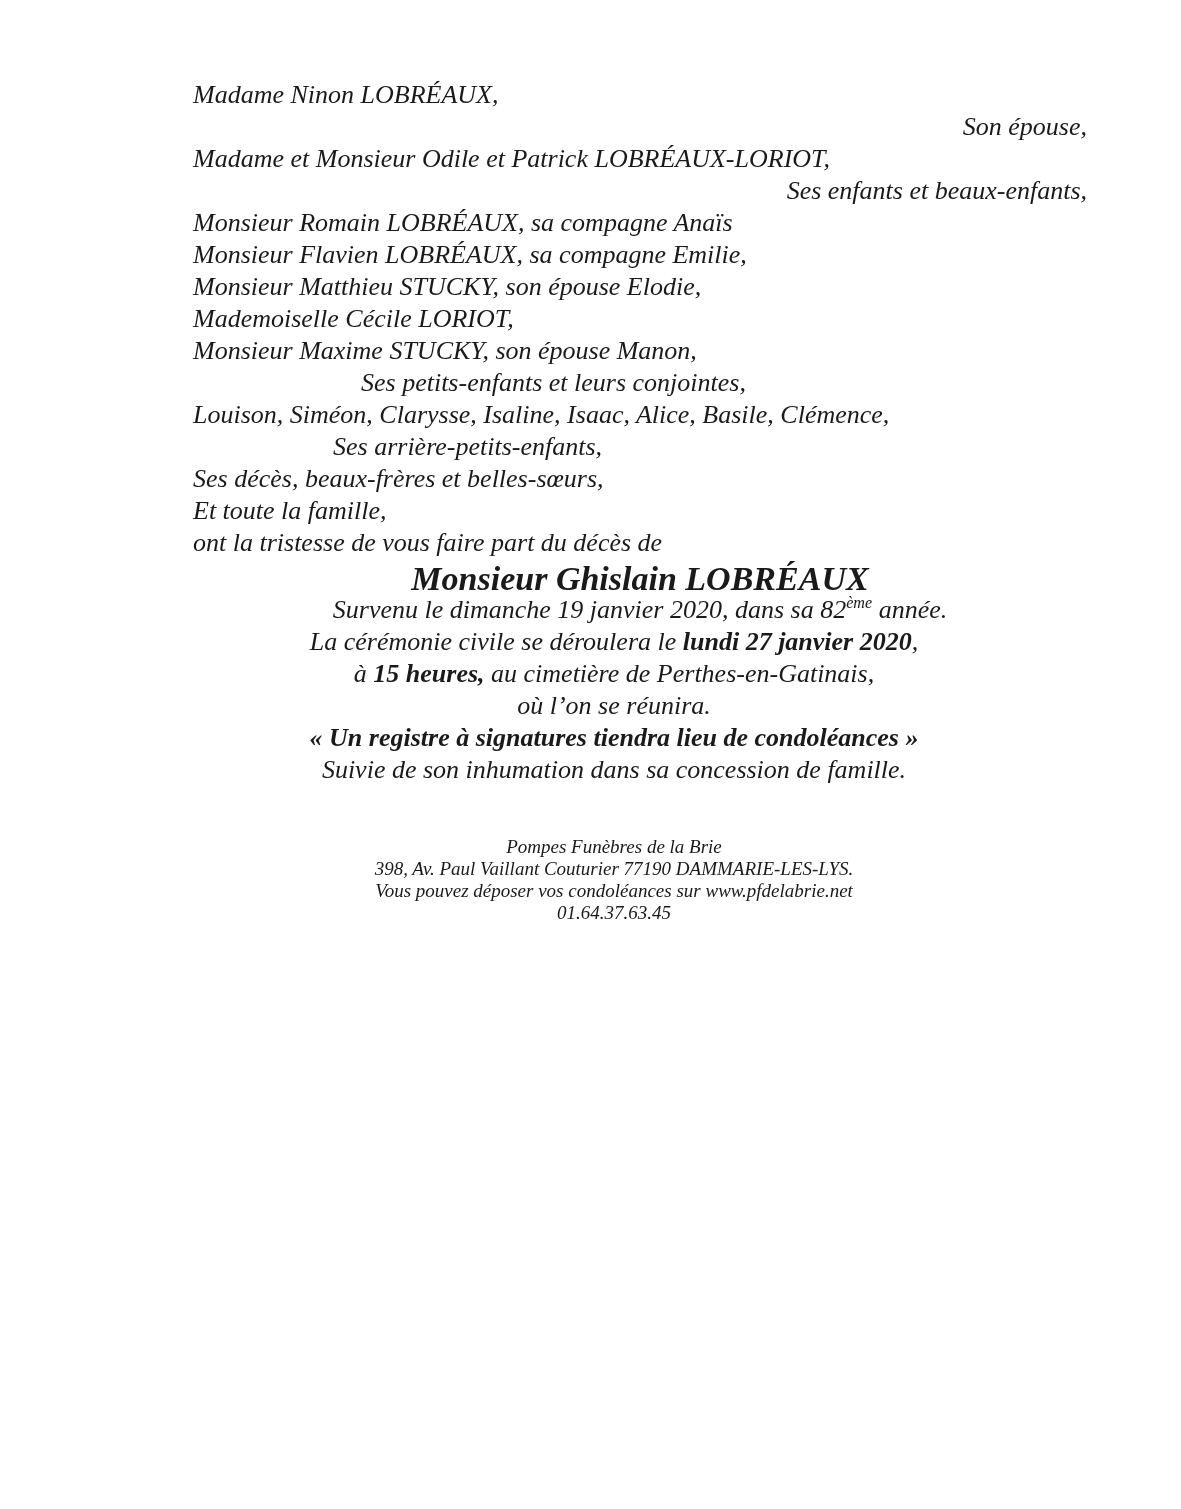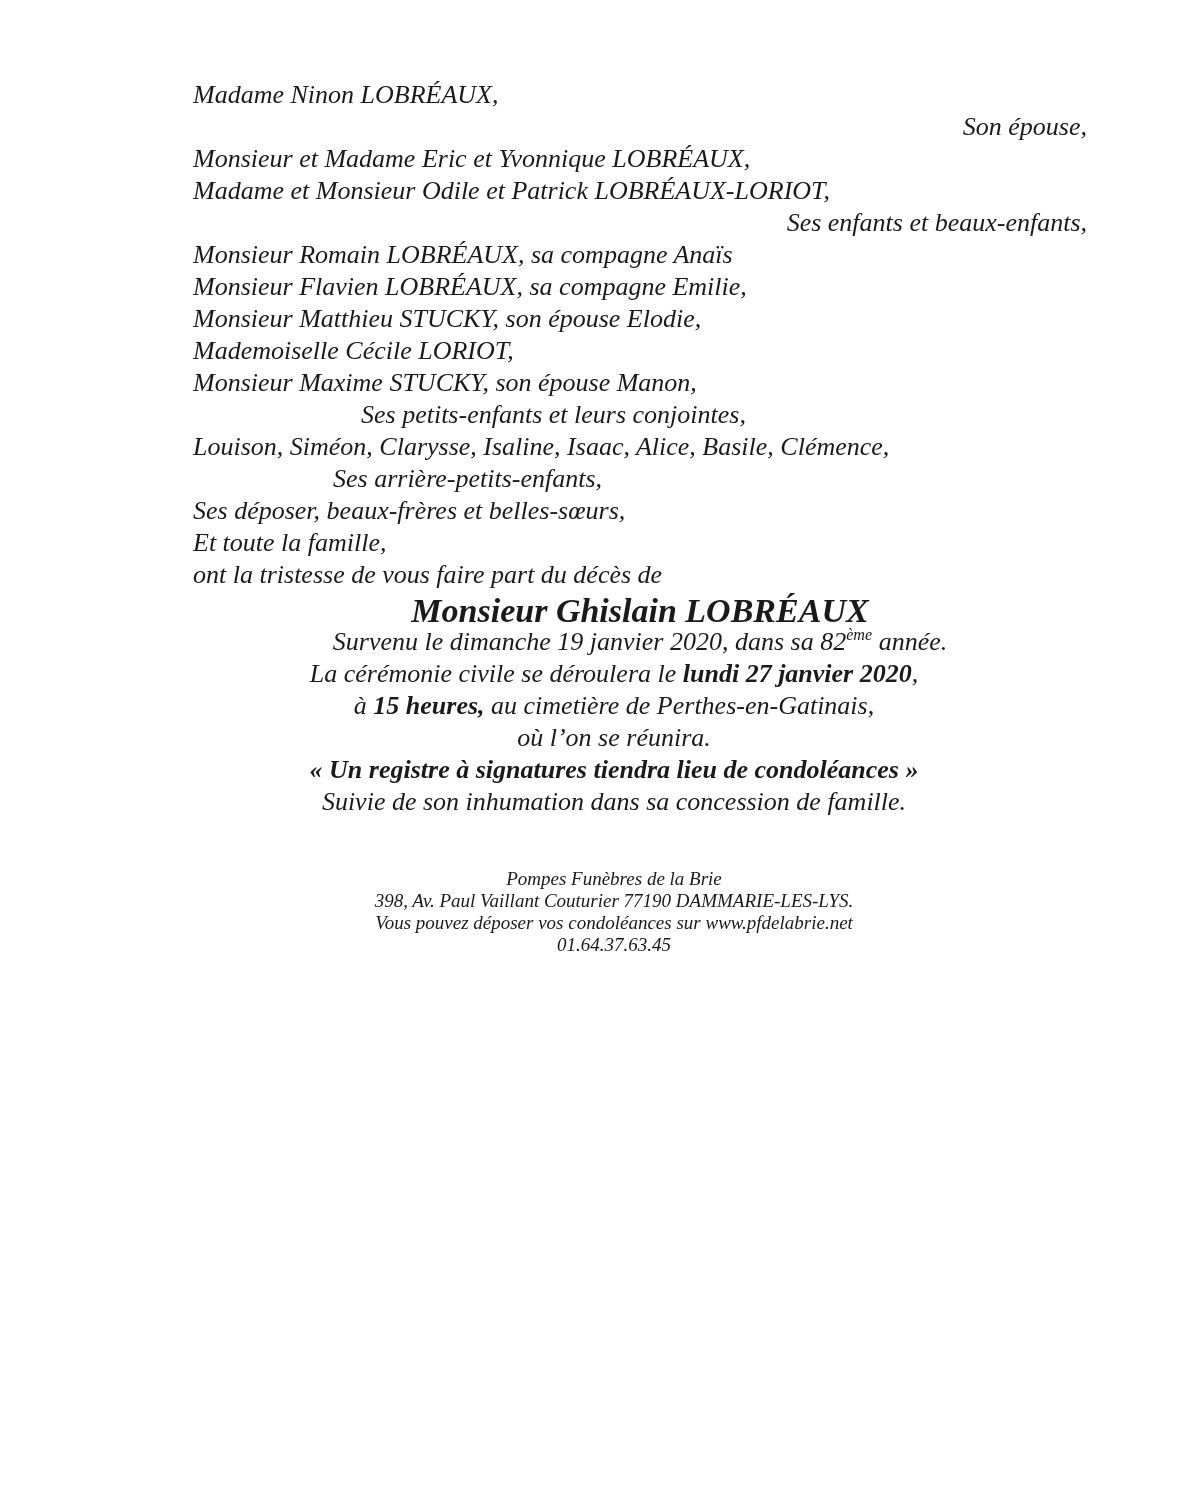--- a/index.html
+++ b/index.html
@@ -57,35 +57,34 @@
 </style>
 </head>
 <body>
 
 <div class="page">
   <div class="col">
 
     <p>Madame Ninon LOBRÉAUX,</p>
     <p class="ind-1">Son épouse,</p>
 
-    <p class="mt-34">Monsieur et Madame Eric et Yvonnique LOBRÉAUX,</p>
     <p>Madame et Monsieur Odile et Patrick LOBRÉAUX-LORIOT,</p>
     <p class="ind-1">Ses enfants et beaux-enfants,</p>
 
     <p class="mt-34">Monsieur Romain LOBRÉAUX, sa compagne Anaïs</p>
     <p>Monsieur Flavien LOBRÉAUX, sa compagne Emilie,</p>
     <p>Monsieur Matthieu STUCKY, son épouse Elodie,</p>
     <p>Mademoiselle Cécile LORIOT,</p>
     <p>Monsieur Maxime STUCKY, son épouse Manon,</p>
     <p class="ind-2">Ses petits-enfants et leurs conjointes,</p>
 
     <p class="mt-33">Louison, Siméon, Clarysse, Isaline, Isaac, Alice, Basile, Clémence,</p>
     <p class="ind-3">Ses arrière-petits-enfants,</p>
 
-    <p class="mt-31">Ses déposer, beaux-frères et belles-sœurs,</p>
+    <p class="mt-31">Ses décès, beaux-frères et belles-sœurs,</p>
 
     <p class="mt-32">Et toute la famille,</p>
 
     <p class="mt-96">ont la tristesse de vous faire part du décès de</p>
 
     <p class="center name-line mt-60">Monsieur Ghislain LOBRÉAUX</p>
     <p class="center survenu"><span>Survenu le dimanche 19 janvier 2020, dans sa 82</span><sup>ème</sup><span> année.</span></p>
 
     <p class="center shift mt-68"><span>La cérémonie civile se déroulera le </span><span class="b">lundi 27 janvier 2020</span><span>,</span></p>
     <p class="center shift"><span>à </span><span class="b">15 heures,</span><span> au cimetière de Perthes-en-Gatinais,</span></p>

